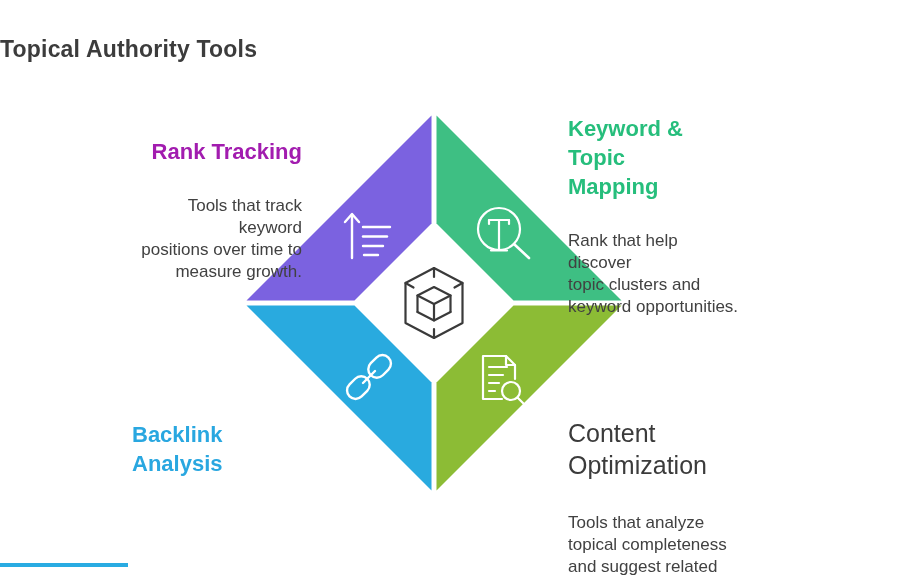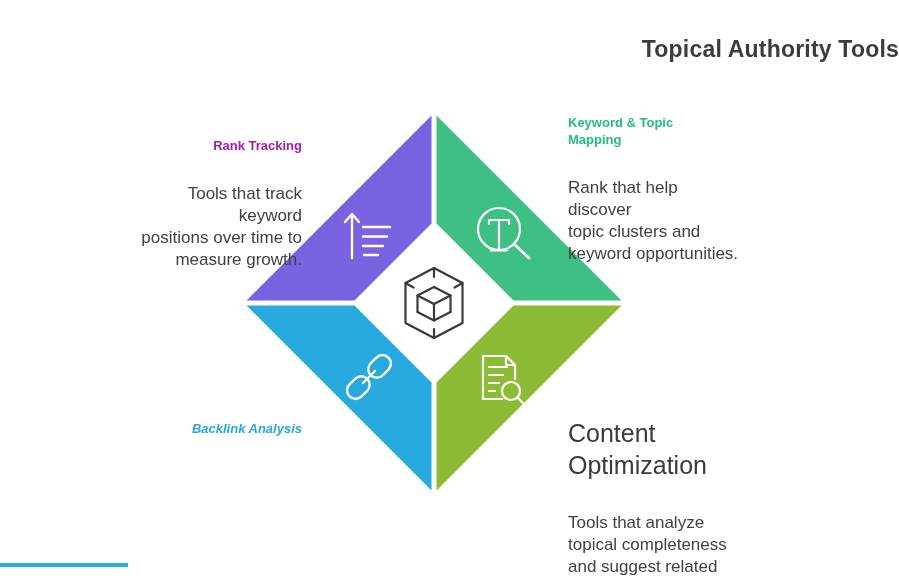--- a/index.html
+++ b/index.html
@@ -2,33 +2,33 @@
 <html><head>
 <meta charset="utf-8">
 <style>
   html,body{margin:0;padding:0;}
   body{
     width:899px;height:579px;position:relative;background:#ffffff;
     font-family:"Liberation Sans", sans-serif;overflow:hidden;
   }
   .title{
     position:absolute;left:0;top:36px;width:899px;margin:0;
-    text-align:right;font-size:23px;font-weight:700;color:#3C3C3C;
+    text-align:left;font-size:23px;font-weight:700;color:#3C3C3C;
     letter-spacing:0.2px;
   }
   .diamond-svg{position:absolute;left:0;top:0;}
   .block{position:absolute;white-space:pre-line;}
-  .block h2{margin:0 0 11px 0;font-size:13px;font-weight:700;line-height:1.32;}
+  .block h2{margin:0 0 11px 0;font-size:22px;font-weight:700;line-height:1.32;}
   .block p{margin:0;font-size:17px;line-height:1.29;color:#414141;}
   .block-tl{right:597px;top:119px;width:170px;text-align:right;}
   .block-tl h2{text-align:right;color:#a21caf;}
   .block-tr{left:568px;top:96px;width:175px;text-align:left;}
   .block-tr h2{color:#26BE7C;}
   .block-bl{right:597px;top:402px;width:170px;text-align:right;}
-  .block-bl h2{text-align:right;color:#29A7E0;font-style:italic;}
+  .block-bl h2{text-align:left;color:#29A7E0;}
   .block-br{left:568px;top:400px;width:175px;text-align:left;}
   .block-br h2{font-size:25px;font-weight:400;color:#3B3B3B;line-height:1.26;margin-bottom:13px;}
   .accent-line{position:absolute;left:0;top:563px;width:128px;height:4px;}
 </style>
 </head>
 <body>
 
 <h1 class="title">Topical Authority Tools</h1>
 
 <svg class="diamond-svg" width="899" height="579" viewBox="0 0 899 579">

